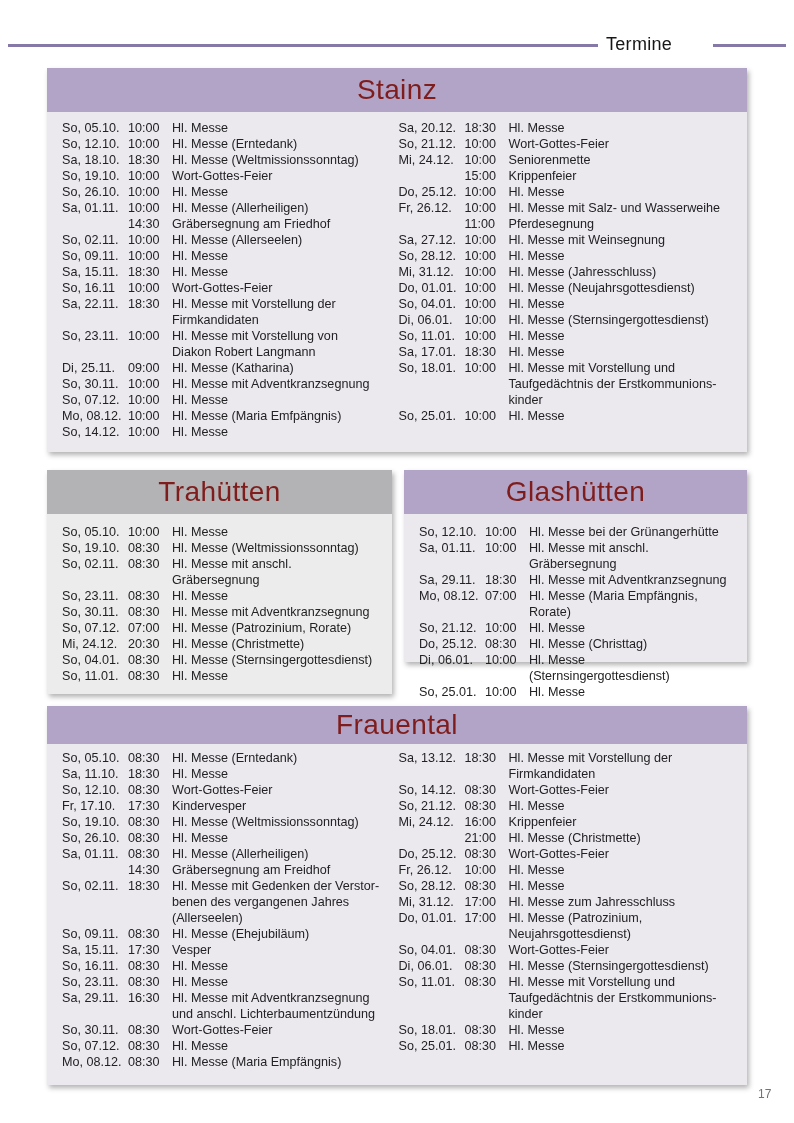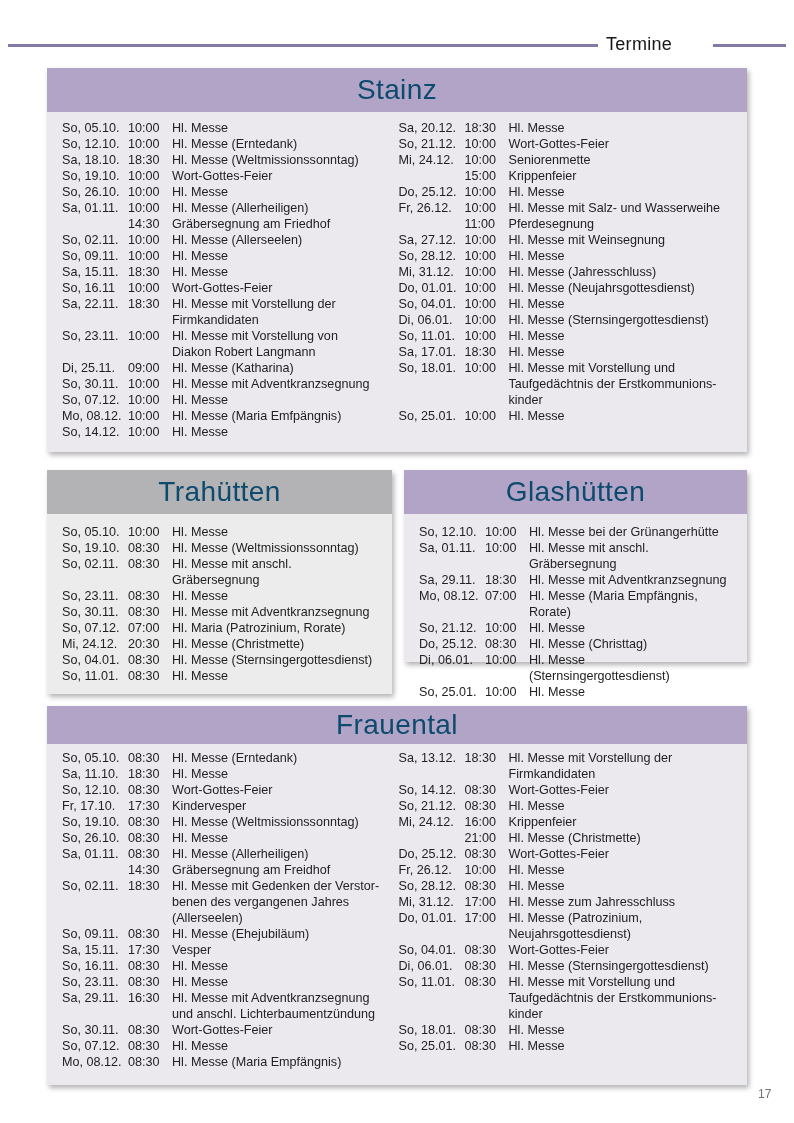--- a/index.html
+++ b/index.html
@@ -36,21 +36,21 @@
   .box-header {
     height:44px; display:flex; align-items:center; justify-content:center;
   }
   .sec-frauental .box-header { height:38px; }
   .theme-purple .box-header { background:#b2a4c6; }
   .theme-gray   .box-header { background:#b3b2b4; }
   .theme-purple .cols { background:#ebe8ee; }
   .theme-gray   .cols { background:#ececec; }
 
   .box-title {
-    font-size:28px; font-weight:500; color:#0c4a6e; letter-spacing:0.4px;
+    font-size:28px; font-weight:500; color:#7f1d1d; letter-spacing:0.4px;
   }
 
   .cols {
     display:flex;
     height:calc(100% - 44px);
     padding:8px 12px 8px 15px;
   }
   .sec-frauental .cols { height:calc(100% - 38px); padding-top:6px; }
   .col { width:50%; padding-right:6px; }
   .cols.single .col { width:100%; }
@@ -378,21 +378,21 @@
               <div class="cell cell-day">So, 30.11.</div>
               <div class="cell cell-time">08:30</div>
               <div class="cell cell-event">
                 <div class="event-line">Hl. Messe mit Adventkranzsegnung</div>
               </div>
             </div>
             <div class="row">
               <div class="cell cell-day">So, 07.12.</div>
               <div class="cell cell-time">07:00</div>
               <div class="cell cell-event">
-                <div class="event-line">Hl. Maria (Patrozinium, Rorate)</div>
+                <div class="event-line">Hl. Messe (Patrozinium, Rorate)</div>
               </div>
             </div>
             <div class="row">
               <div class="cell cell-day">Mi, 24.12.</div>
               <div class="cell cell-time">20:30</div>
               <div class="cell cell-event">
                 <div class="event-line">Hl. Messe (Christmette)</div>
               </div>
             </div>
             <div class="row">

